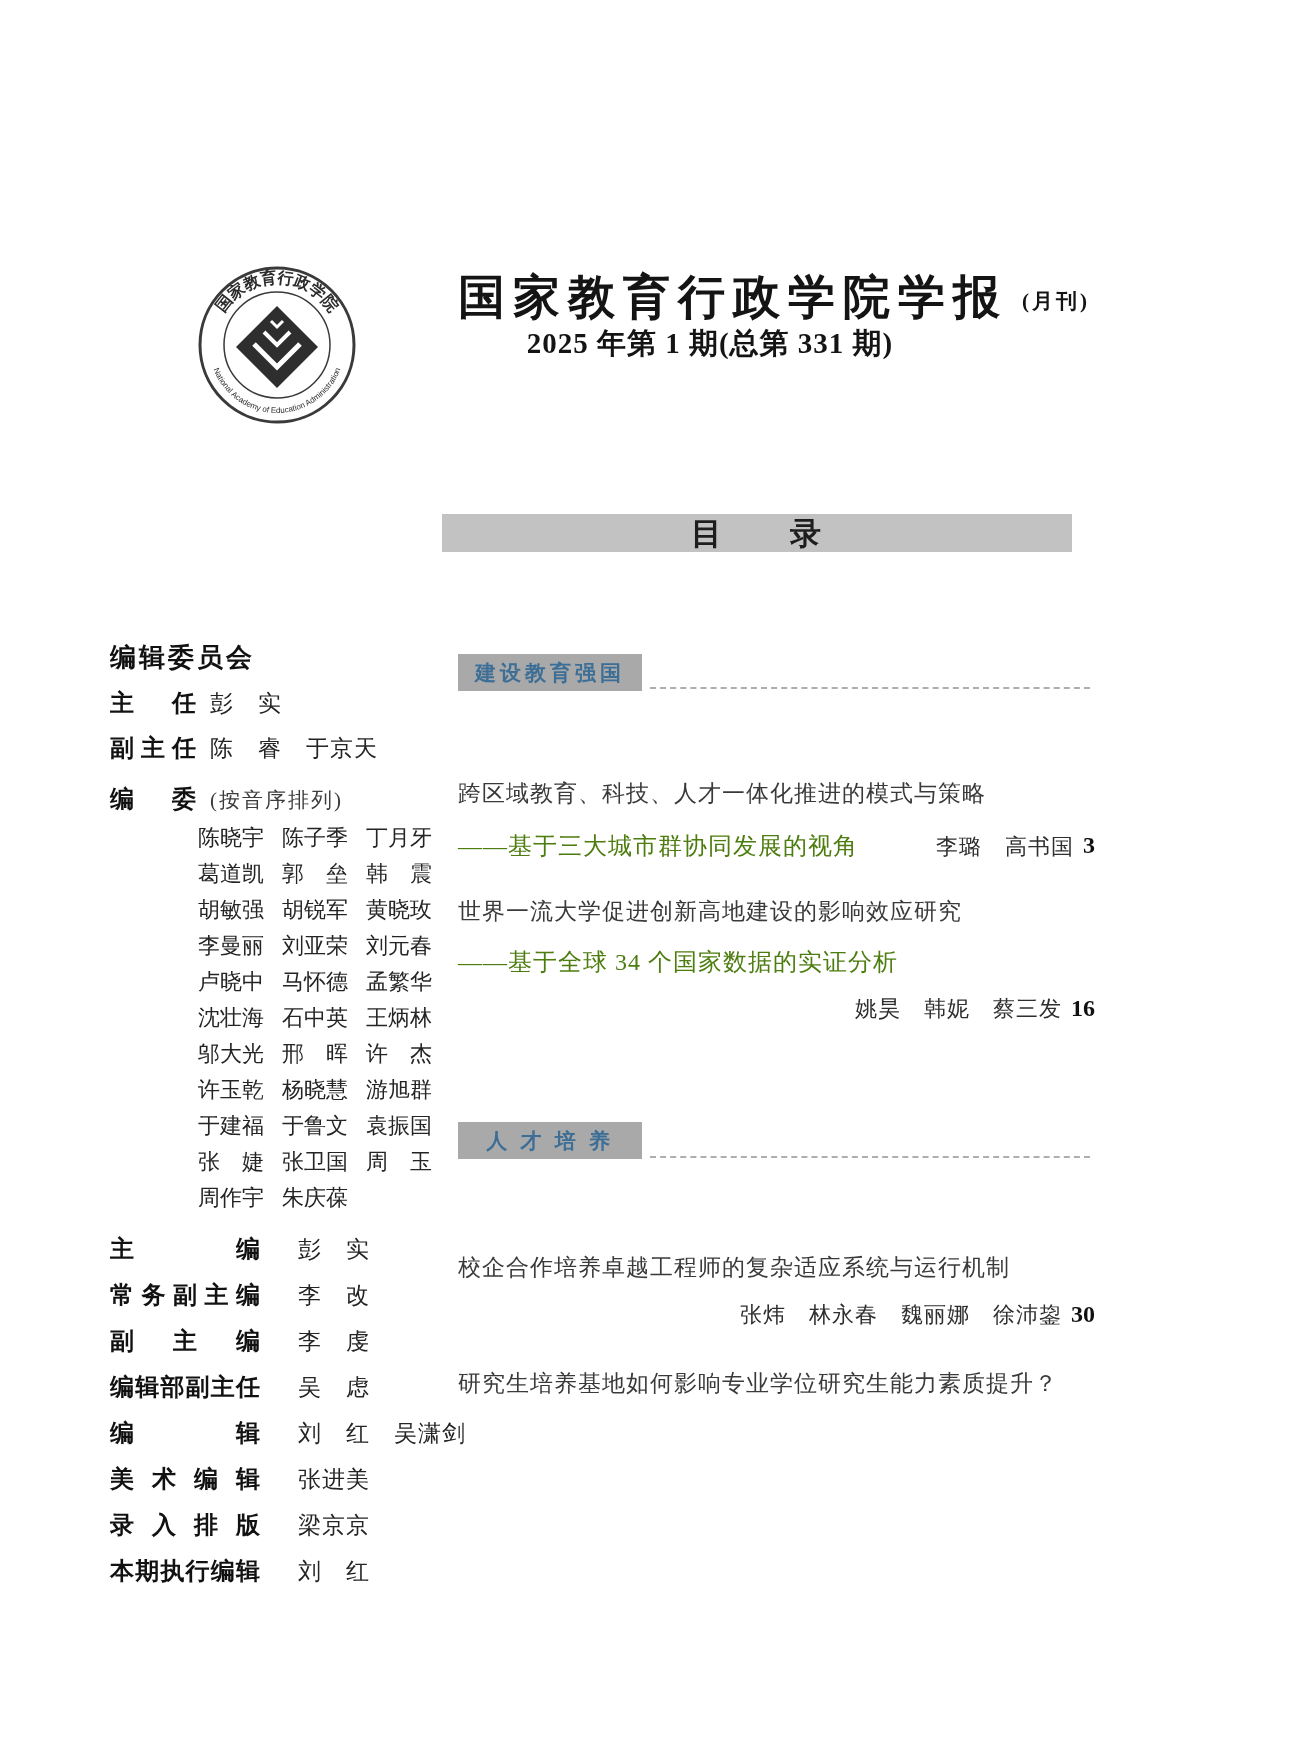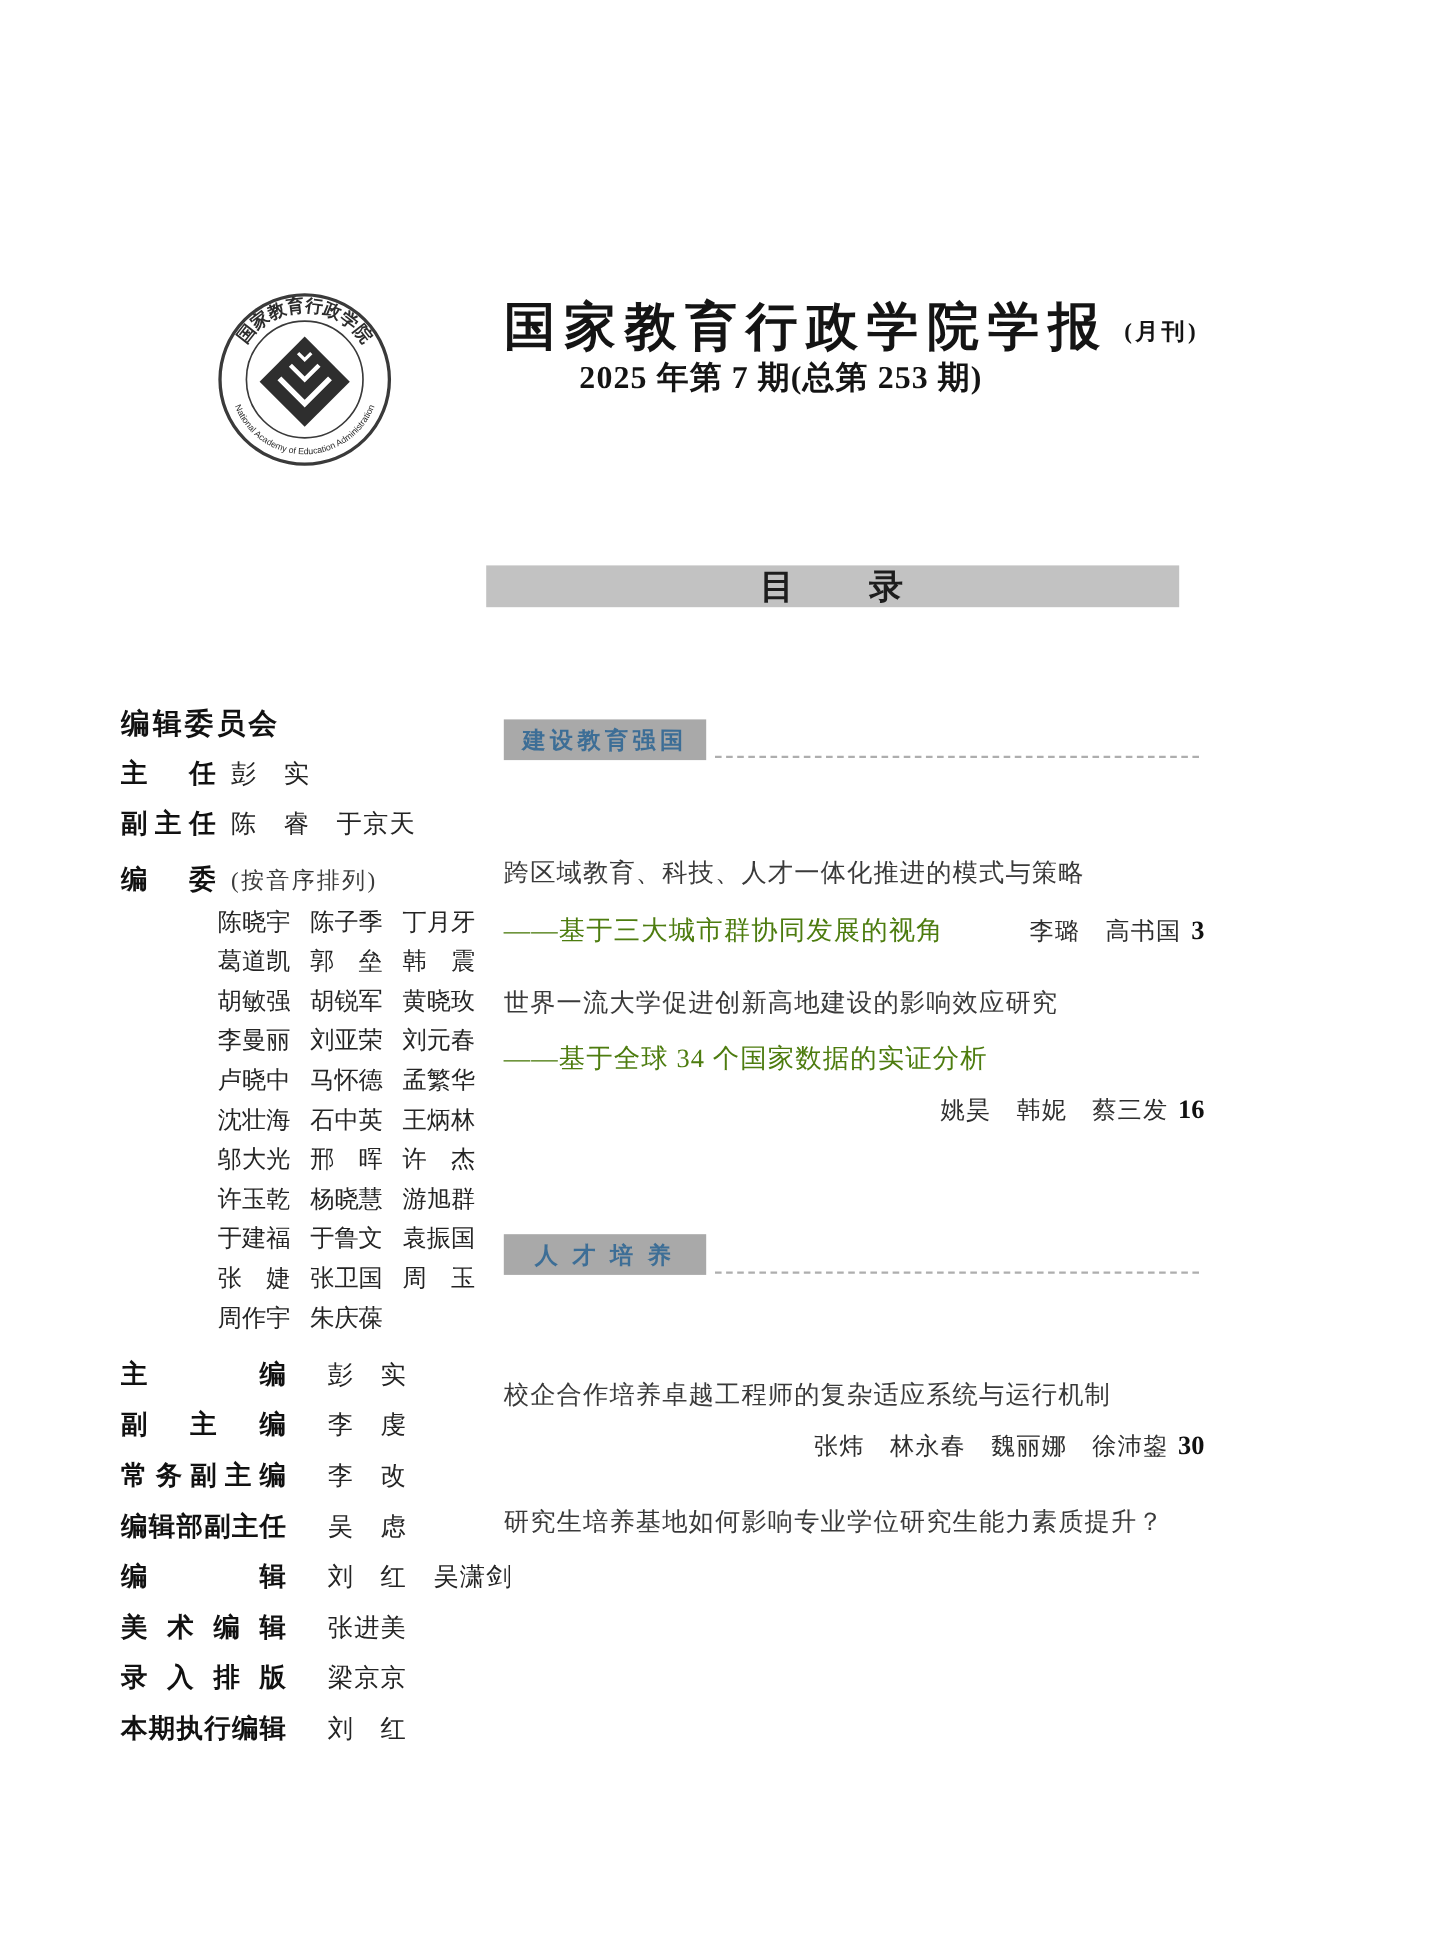--- a/index.html
+++ b/index.html
@@ -51,21 +51,21 @@
   .badge{
     position:absolute;left:458px;width:184px;height:37px;background:#a9a9a9;
     font-family:Liberation Serif, serif;font-weight:bold;font-size:21px;
     color:#3d6e96;text-align:center;line-height:38px;letter-spacing:4px;white-space:nowrap;
   }
   .dash{position:absolute;height:0;border-bottom:2px dashed #aeaeae;}
   .atitle{position:absolute;left:458px;font-size:23px;letter-spacing:1px;color:#3a3a3a;white-space:nowrap;}
   .subrow{position:absolute;left:458px;width:637px;display:flex;justify-content:space-between;align-items:baseline;}
   .subtitle{font-size:24px;letter-spacing:1px;color:#4d7c0f;white-space:nowrap;}
   .subtitle.abs{position:absolute;left:458px;}
-  .authwrap{display:flex;align-items:center;}
+  .authwrap{display:flex;align-items:flex-start;}
   .authrow{position:absolute;left:458px;width:637px;display:flex;justify-content:flex-end;align-items:baseline;}
   .authors{font-size:22px;letter-spacing:1px;color:#2e2e2e;white-space:nowrap;}
   .pagenum{font-weight:bold;font-size:24px;color:#101010;margin-left:9px;}
 </style>
 </head>
 <body>
 
 <div class="page">
 
   <div class="logo">
@@ -85,21 +85,21 @@
       <g transform="translate(81,83)">
         <path d="M0,-41 L41,0 L0,41 L-41,0 Z" fill="#2e2e2e"></path>
         <path d="M-23,-3 L0,20 L23,-3" stroke="#ffffff" stroke-width="5" fill="none"></path>
         <path d="M-13,-15 L0,-2 L13,-15" stroke="#ffffff" stroke-width="4" fill="none"></path>
         <path d="M-6,-26 L0,-20 L6,-26" stroke="#ffffff" stroke-width="3" fill="none"></path>
       </g>
     </svg>
   </div>
 
   <h1 class="jtitle"><span>国家教育行政学院学报</span><span class="suffix">(月刊)</span></h1>
-  <div class="issue">2025 年第 7 期(总第 253 期)</div>
+  <div class="issue">2025 年第 1 期(总第 331 期)</div>
   <div class="tocbar"><span>目　　录</span></div>
 
   <h2 class="ebheading">编辑委员会</h2>
 
   <div class="board-row" style="top:687px">
     <span class="blabel">主任</span>
     <span class="bval">彭　实</span>
   </div>
   <div class="board-row" style="top:732px">
     <span class="blabel">副主任</span>
@@ -166,26 +166,26 @@
         <span class="member">朱庆葆</span>
       </div>
   </div>
 
   <div class="staff">
     <div class="staff-row">
         <span class="slabel">主编</span>
         <span class="sval">彭　实</span>
       </div>
     <div class="staff-row">
+        <span class="slabel">常务副主编</span>
+        <span class="sval">李　改</span>
+      </div>
+    <div class="staff-row">
         <span class="slabel">副主编</span>
         <span class="sval">李　虔</span>
-      </div>
-    <div class="staff-row">
-        <span class="slabel">常务副主编</span>
-        <span class="sval">李　改</span>
       </div>
     <div class="staff-row">
         <span class="slabel">编辑部副主任</span>
         <span class="sval">吴　虑</span>
       </div>
     <div class="staff-row">
         <span class="slabel">编辑</span>
         <span class="sval">刘　红　吴潇剑</span>
       </div>
     <div class="staff-row">

